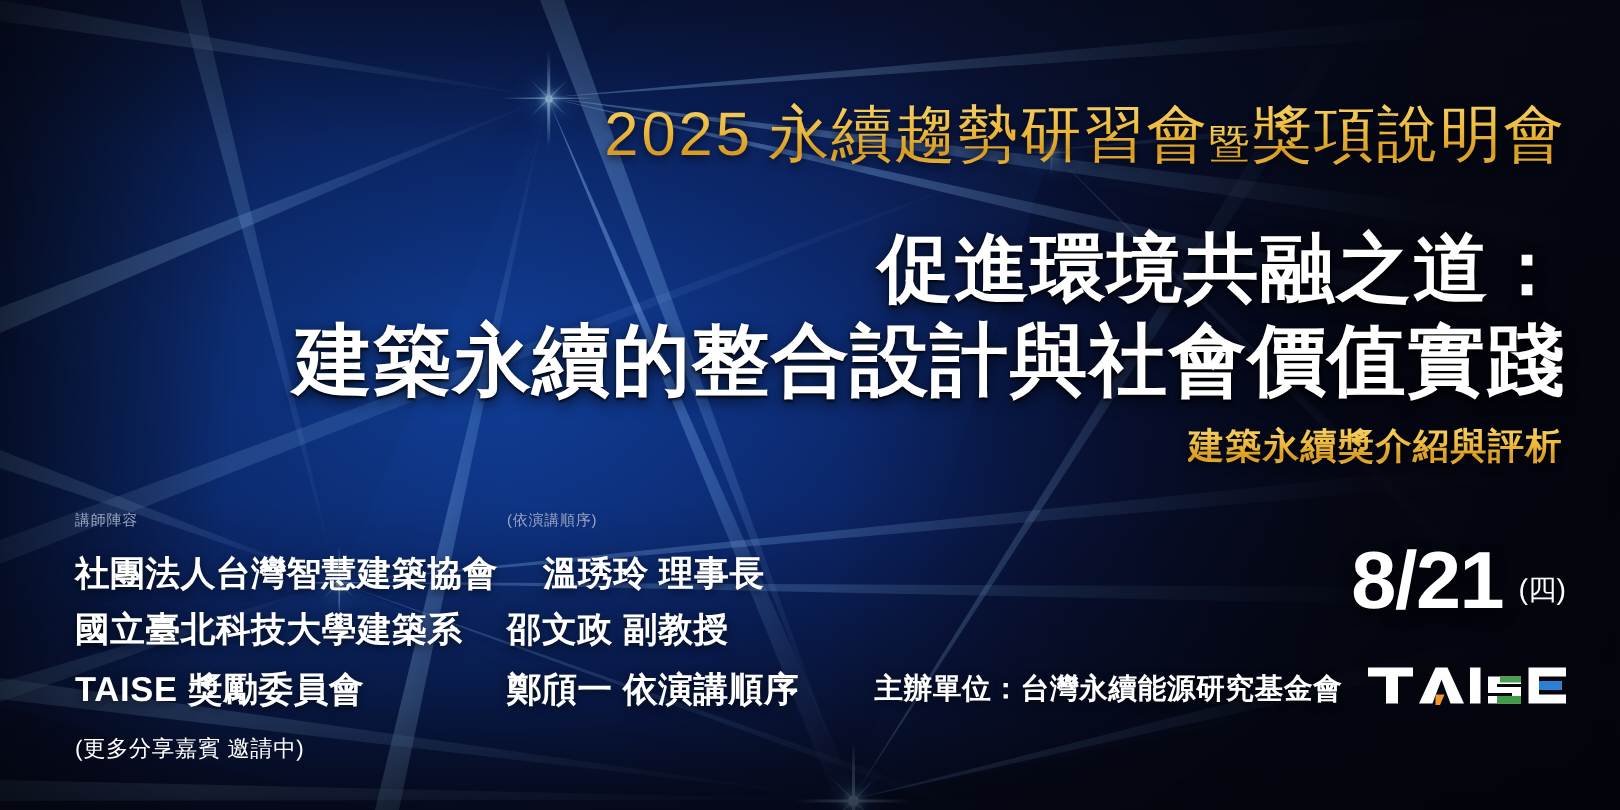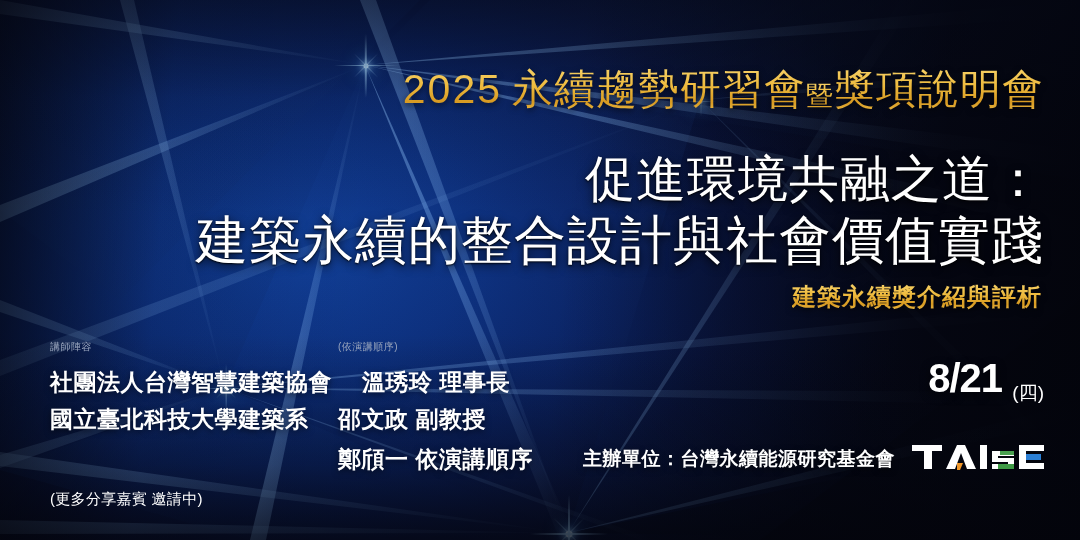--- a/index.html
+++ b/index.html
@@ -52,21 +52,21 @@
   .goldwrap{filter:drop-shadow(0 2px 3px rgba(0,0,0,0.65));}
   #kicker{
     position:absolute;left:0;right:36px;top:62px;
     text-align:right;
     font-size:41px;font-weight:400;letter-spacing:1px;white-space:nowrap;
   }
   #kicker .sm{font-size:27px;vertical-align:-2px;}
   #kicker .yr{letter-spacing:2px;padding-right:10px;}
   .mainline{
     position:absolute;right:36px;
-    color:#ffffff;font-weight:400;white-space:nowrap;
+    color:#ffffff;font-weight:700;white-space:nowrap;
     text-shadow:0 3px 10px rgba(0,0,0,0.75),0 1px 2px rgba(0,0,0,0.9);
     letter-spacing:1px;
   }
   #main1{top:146px;font-size:50px;}
   #main2{top:206px;font-size:52px;}
   #subtitle{
     position:absolute;right:38px;top:281px;
     font-size:24px;font-weight:700;white-space:nowrap;letter-spacing:1px;
   }
   
@@ -79,21 +79,21 @@
     white-space:nowrap;letter-spacing:0.5px;
     text-shadow:0 2px 6px rgba(0,0,0,0.6);
   }
   .note{
     position:absolute;color:#ffffff;font-size:15px;font-weight:400;
     white-space:nowrap;letter-spacing:0.3px;
   }
   
   #date{
     position:absolute;right:78px;top:356px;
-    color:#ffffff;font-size:40px;font-weight:700;letter-spacing:-1px;
+    color:#ffffff;font-size:54px;font-weight:700;letter-spacing:-1px;
     white-space:nowrap;text-shadow:0 3px 10px rgba(0,0,0,0.7);
   }
   #dayofweek{
     position:absolute;right:36px;top:380px;
     color:#ffffff;font-size:19px;font-weight:400;white-space:nowrap;
   }
   
   #organizer{
     position:absolute;right:185px;top:446px;
     color:#ffffff;font-size:19px;font-weight:700;white-space:nowrap;
@@ -215,20 +215,21 @@
 
   <div id="subtitle" class="goldwrap">
     <span class="gold">建築永續獎介紹與評析</span>
   </div>
 
   <div class="col-label" style="left:50px;top:340px;">講師陣容</div>
   <div class="col-label" style="left:338px;top:340px;">(依演講順序)</div>
 
   <div class="sp-item" style="left:50px;top:367px;">社團法人台灣智慧建築協會</div>
   <div class="sp-item" style="left:50px;top:404px;">國立臺北科技大學建築系</div>
+  <div class="sp-item" style="left:50px;top:444px;">TAISE 獎勵委員會</div>
 
   <div class="sp-item" style="left:338px;top:367px;margin-left:24px;">溫琇玲  理事長</div>
   <div class="sp-item" style="left:338px;top:404px;">邵文政  副教授</div>
   <div class="sp-item" style="left:338px;top:444px;">鄭頎一  依演講順序</div>
 
   <div class="note" style="left:50px;top:490px;">(更多分享嘉賓 邀請中)</div>
 
   <div id="date">8/21</div>
   <div id="dayofweek">(四)</div>
 

